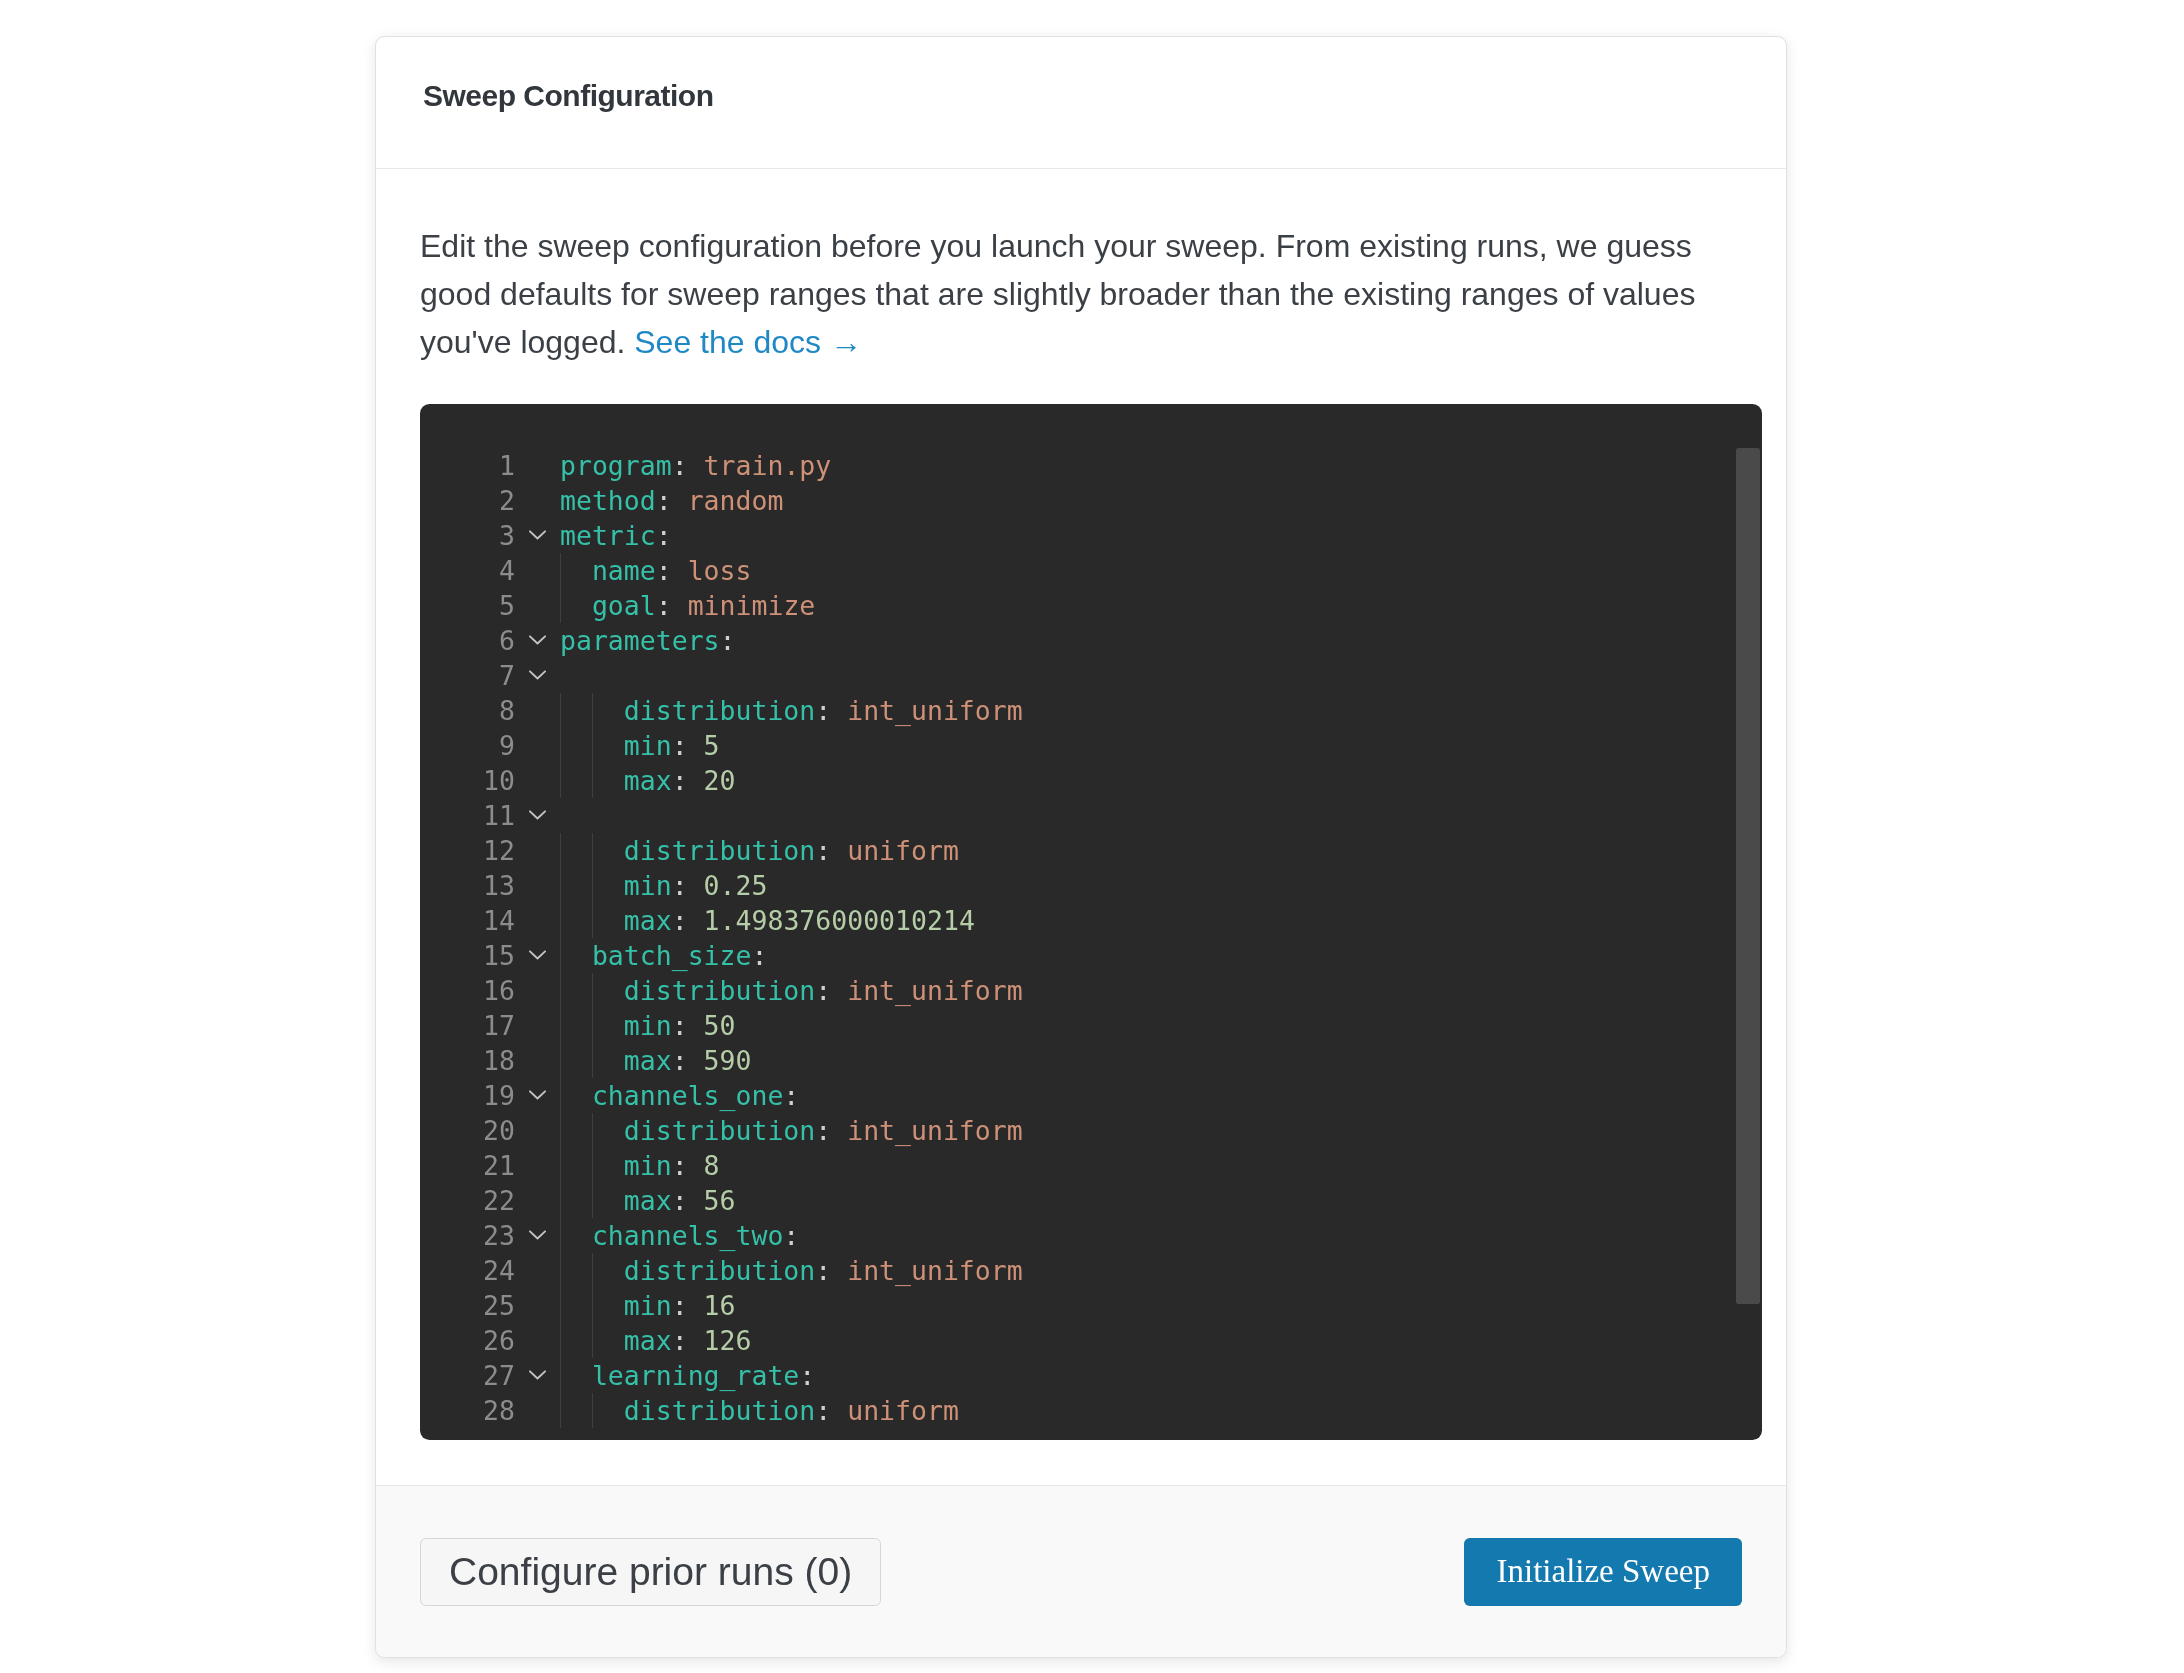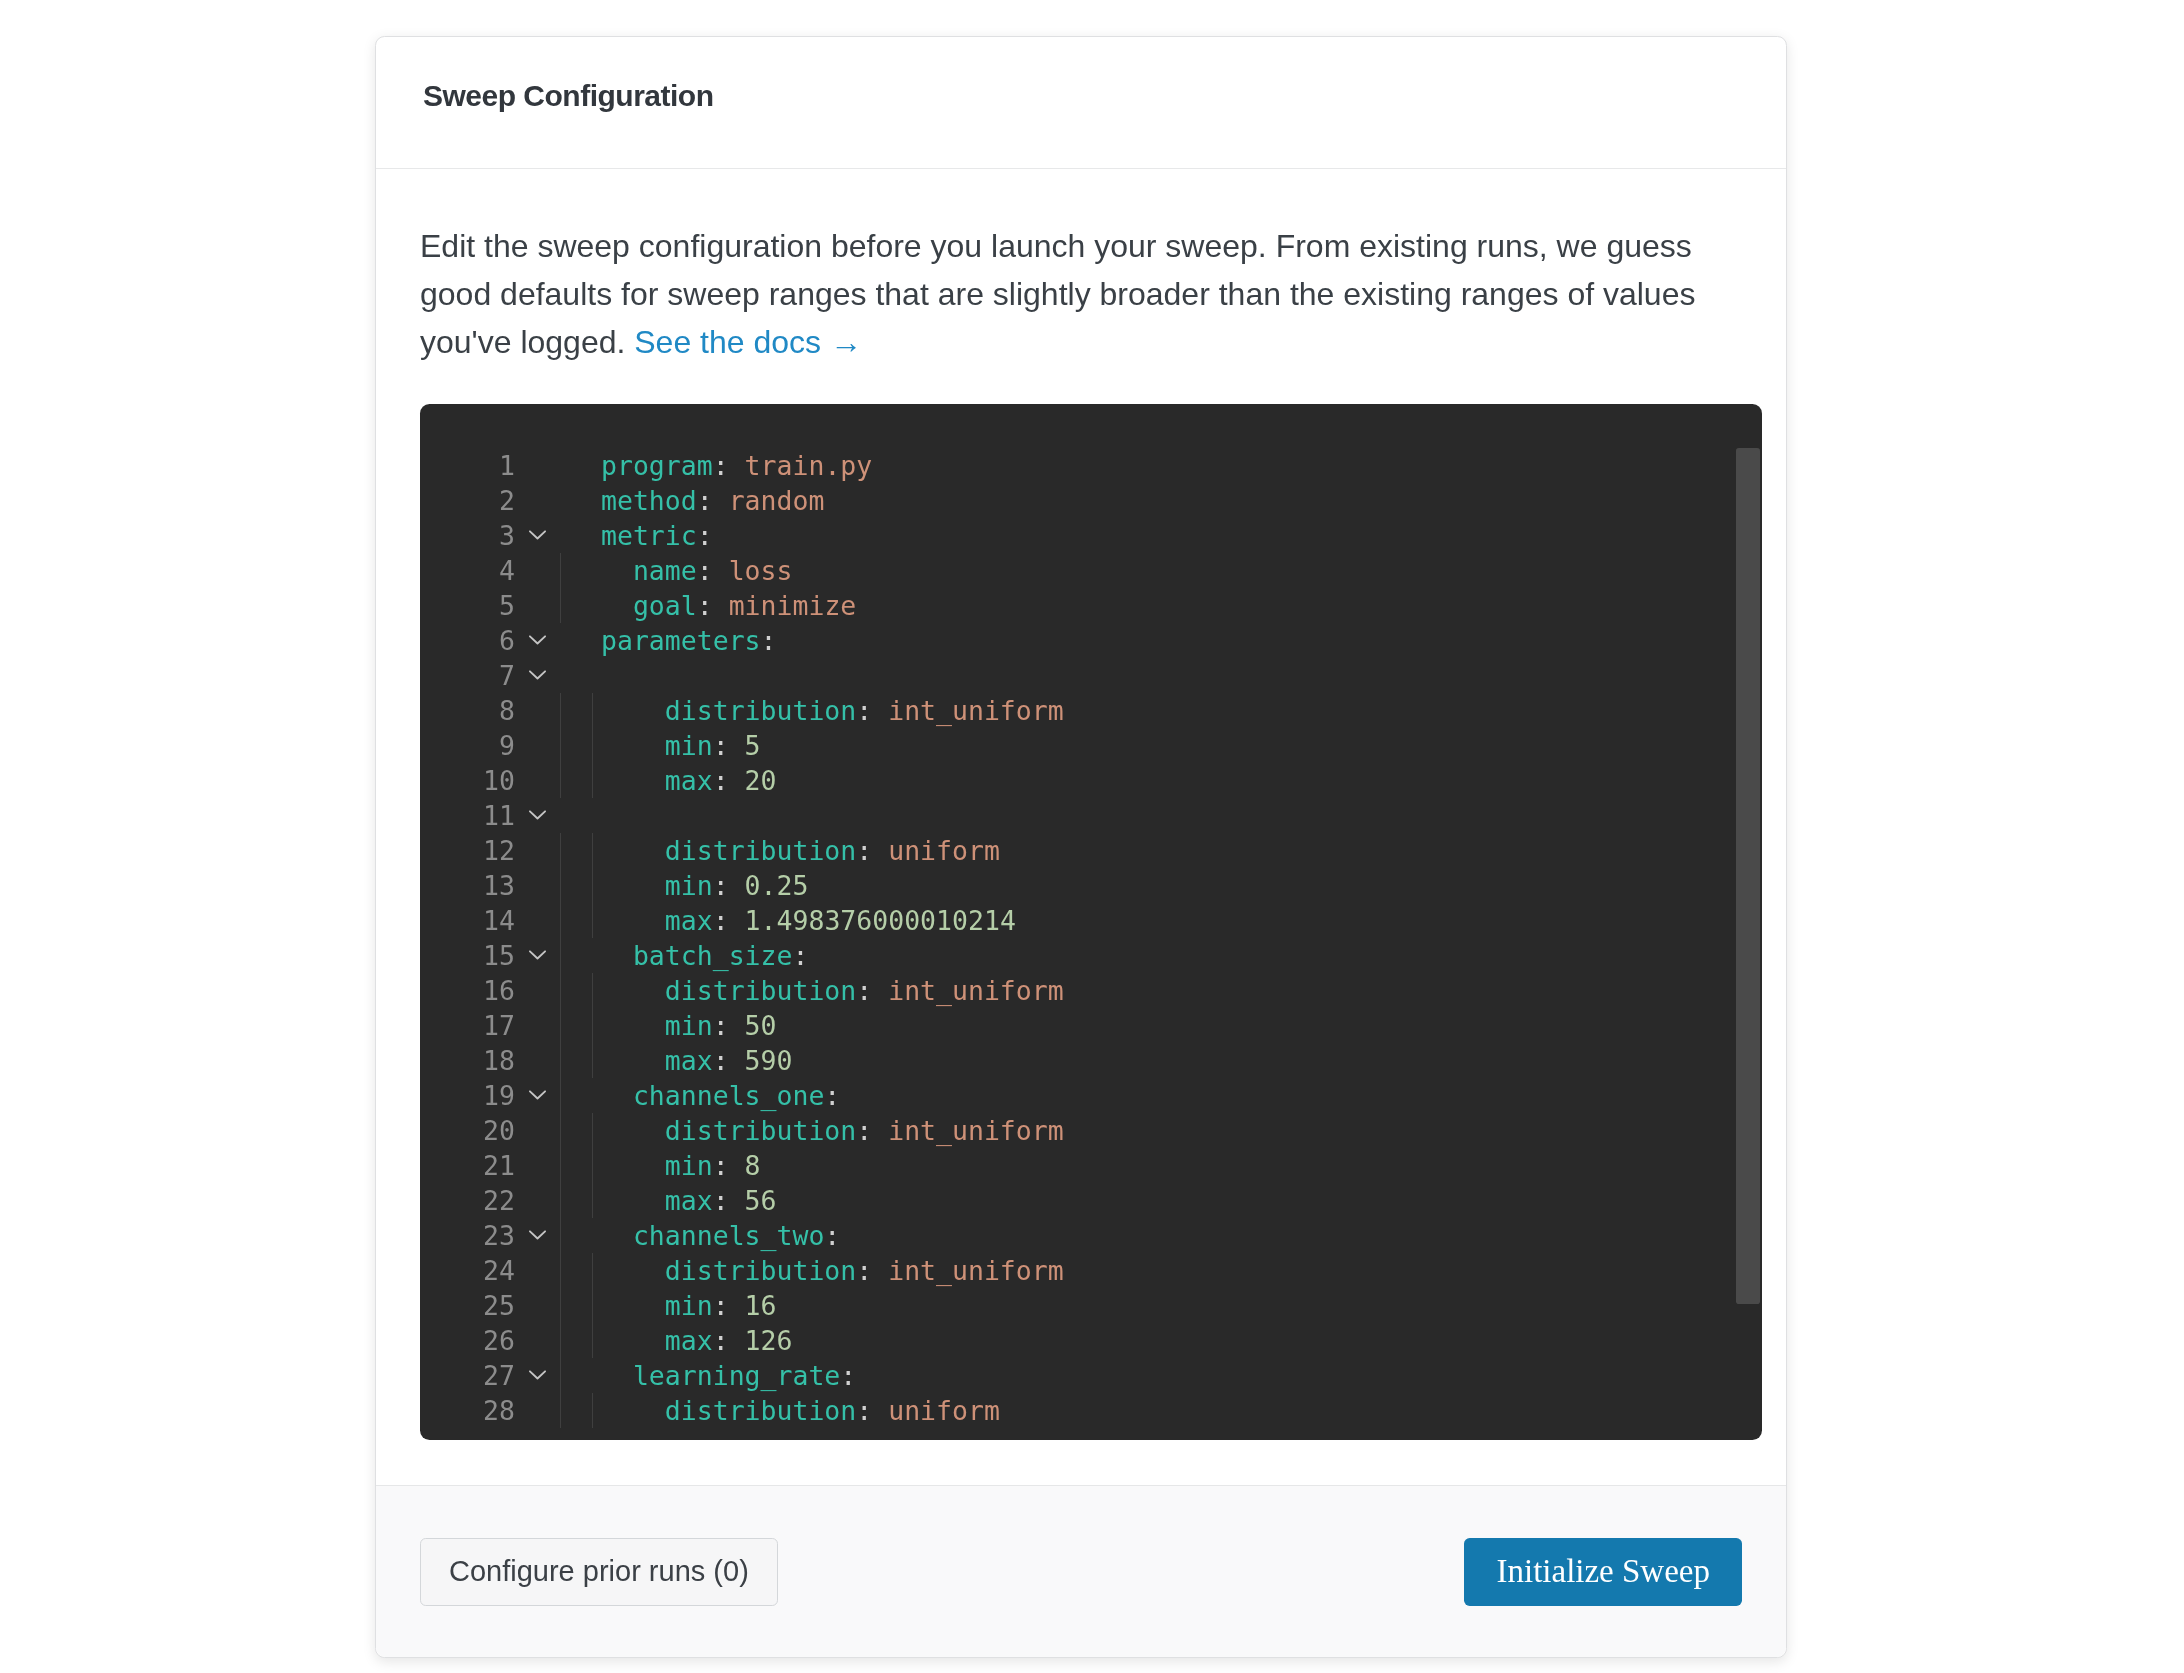--- a/index.html
+++ b/index.html
@@ -26,37 +26,37 @@
     padding:44px 0 0 0; overflow:hidden; cursor:text;
     font-family:"DejaVu Sans Mono", monospace; font-size:26.5px;
   }
   .code-line { display:flex; height:35px; line-height:35px; white-space:pre; }
   .ln   { width:95px; flex:0 0 95px; text-align:right; color:var(--line-number,#8c8c8c); }
   .fold { width:45px; flex:0 0 45px; display:flex; align-items:center; justify-content:center; }
   .fold svg { display:block; }
   .content { flex:1; color:#d4d4d4; }
   .ig { display:inline-block; width:2ch; height:35px; vertical-align:top;
         border-left:0.9px solid var(--indent-guide,#3f3f3f); }
-  .tok-key { color:var(--key,#35c0a8);margin-left:41px; }
+  .tok-key { color:var(--key,#35c0a8); }
   .tok-punc { color:var(--punctuation,#d0d0d0); }
   .tok-string { color:var(--string,#ce9178); }
   .tok-number { color:var(--number,#b5cea8); }
 
   .scroll-thumb {
     position:absolute; right:1.9px; top:44px; width:24.6px; height:856px;
     background:var(--scrollbar-thumb,#4a4a4a); border-radius:2.8px; cursor:pointer;
   }
 
   .dialog-footer {
     position:absolute; left:0; right:0; bottom:0; height:172px;
     background:#f9f9fa; border-top:1.9px solid #e6e7e8; border-radius:0 0 9.5px 9.5px;
     display:flex; align-items:center; justify-content:space-between; padding:0 44px;
   }
   .btn-secondary {
-    font-family:"Liberation Sans", sans-serif; font-size:29px; color:#3b4046;
+    font-family:"Liberation Sans", sans-serif; font-size:39px; color:#3b4046;
     background:#f6f6f7; border:1.9px solid #d4d7da; border-radius:5.7px;
     height:68px; padding:4px 28px; cursor:pointer;
   }
   .btn-primary {
     font-family:Liberation Serif, serif; font-size:33px; color:#ffffff;
     background:var(--primary-button,#1479ae); border:none; border-radius:5.7px;
     height:68px; padding:0 32px; cursor:pointer;
   }
 </style>
 </head>

